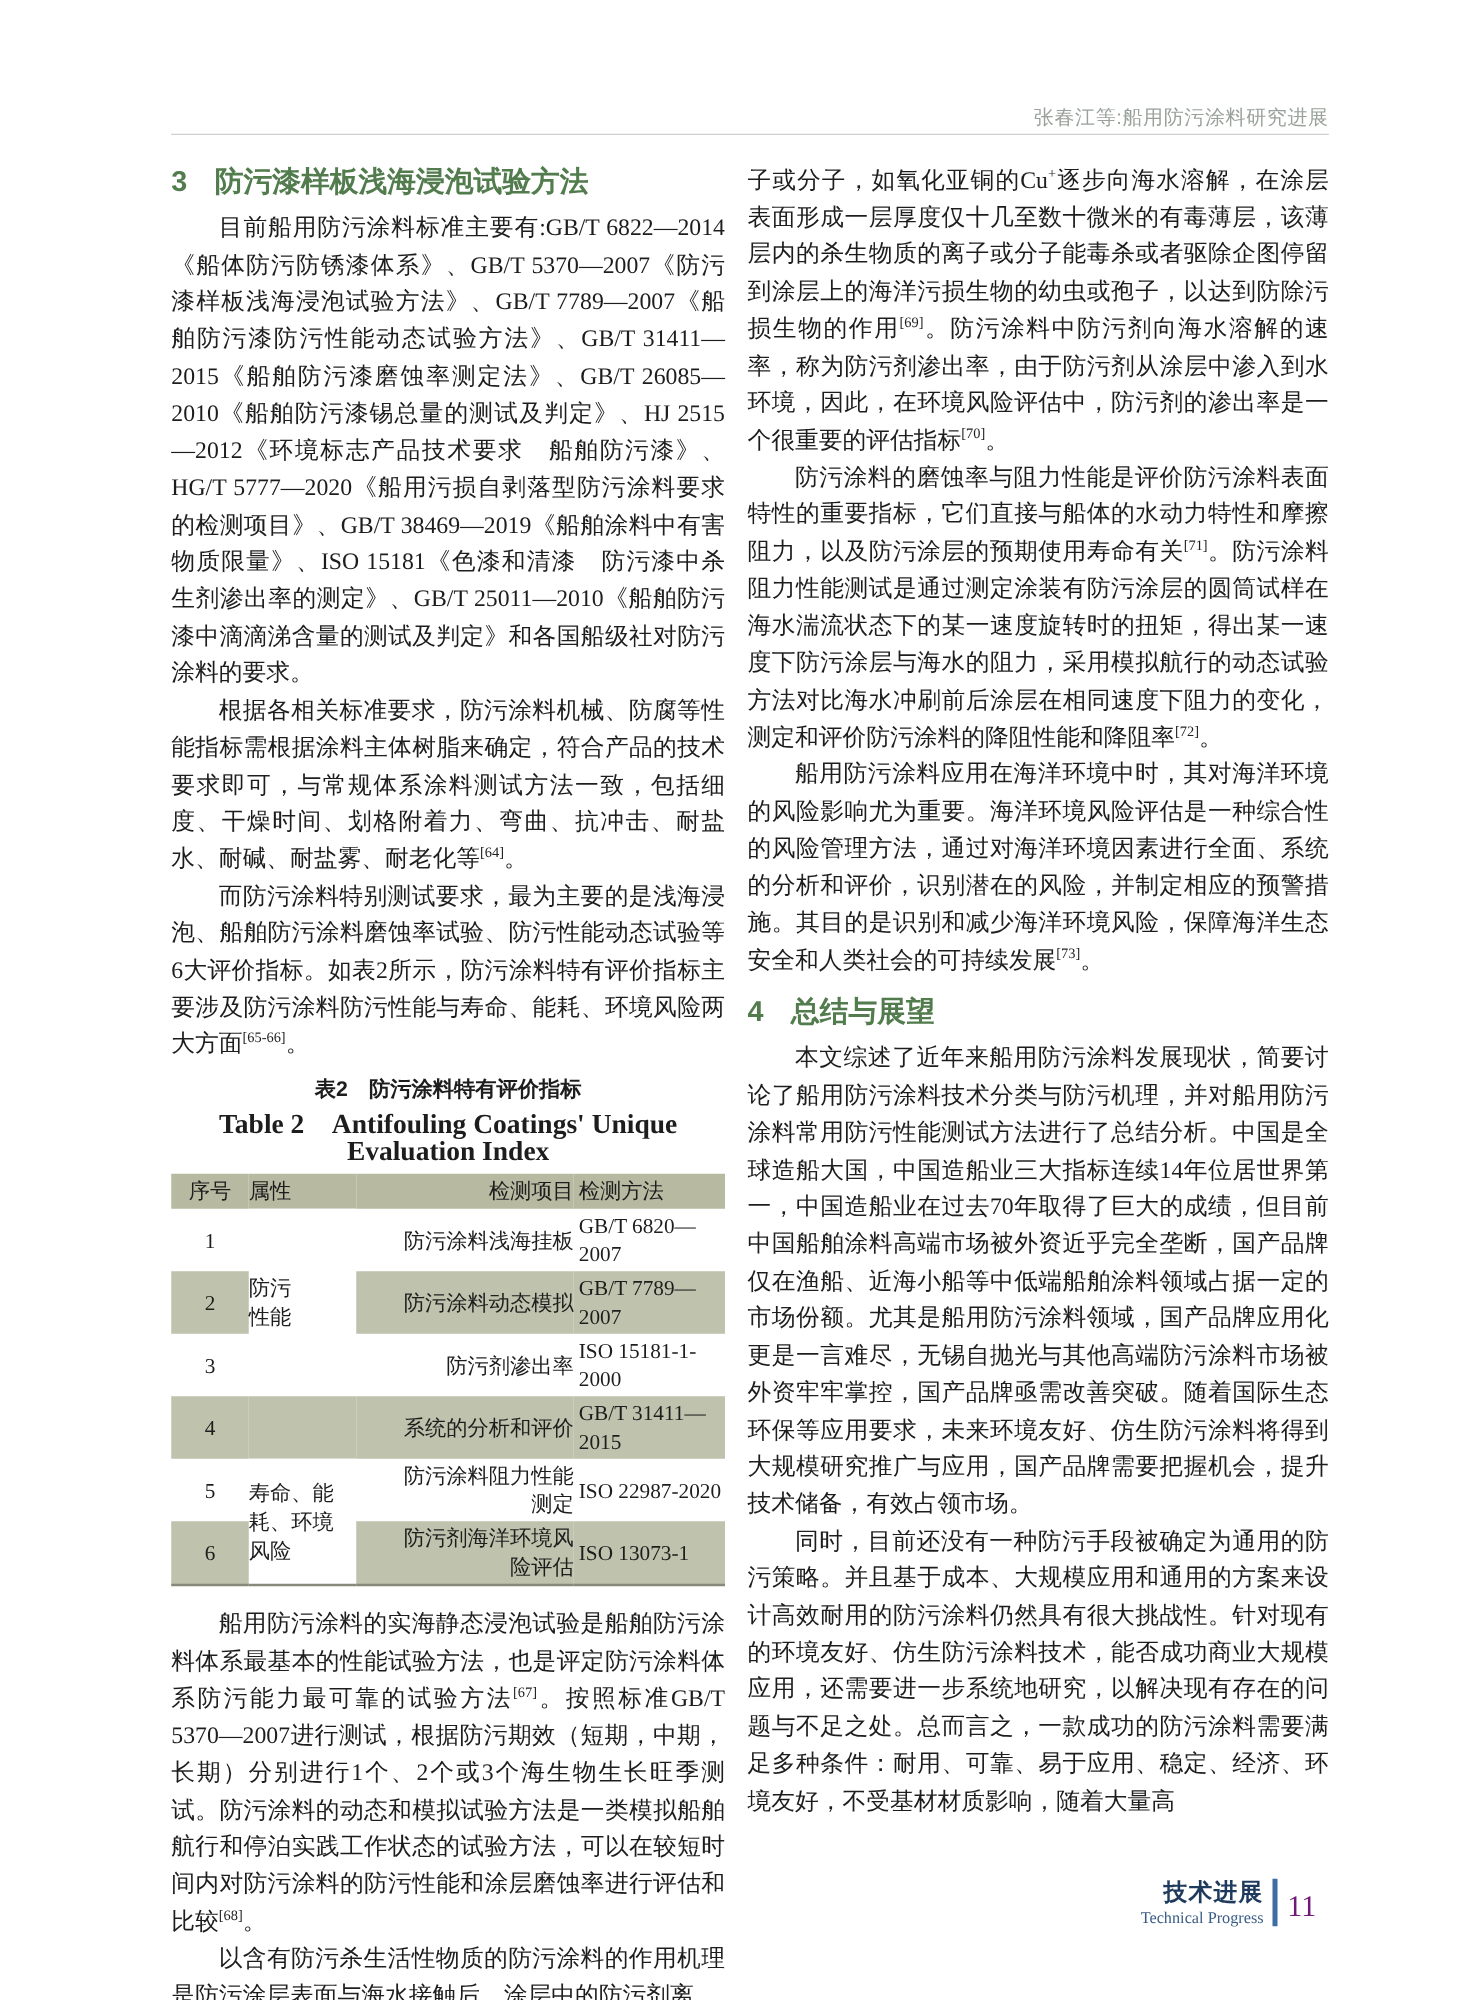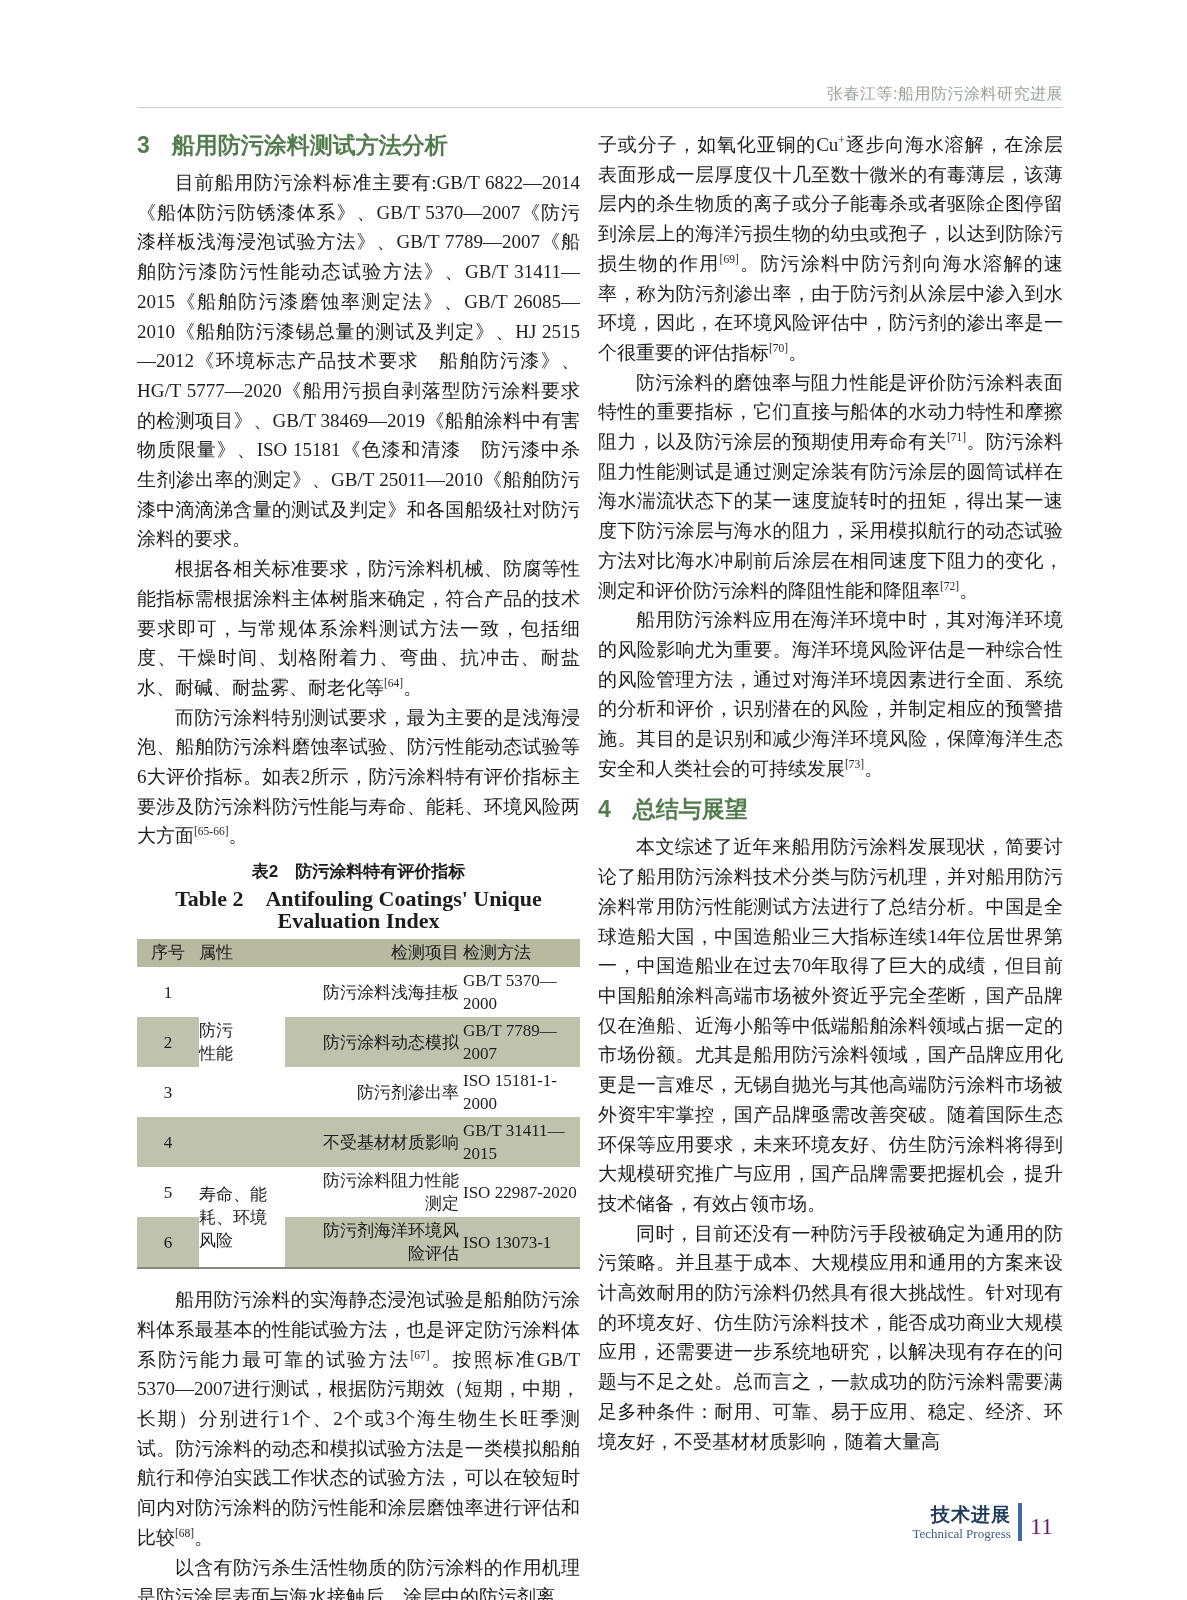--- a/index.html
+++ b/index.html
@@ -60,21 +60,21 @@
 <body>
 
 <div class="page">
 
   <div class="running-head">张春江等:船用防污涂料研究进展</div>
   <div class="head-rule"></div>
 
   <div class="columns">
 
     <div class="col-left">
-      <h2 class="sec-heading"><span class="sec-no">3</span><span>船用防污涂料测试方法分析</span></h2>
+      <h2 class="sec-heading"><span class="sec-no">3</span><span>防污漆样板浅海浸泡试验方法</span></h2>
 
       <p class="para indent"><span>目前船用防污涂料标准主要有:GB/T 6822—2014《船体防污防锈漆体系》、GB/T 5370—2007《防污漆样板浅海浸泡试验方法》、GB/T 7789—2007《船舶防污漆防污性能动态试验方法》、GB/T 31411—2015《船舶防污漆磨蚀率测定法》、GB/T 26085—2010《船舶防污漆锡总量的测试及判定》、HJ 2515—2012《环境标志产品技术要求　船舶防污漆》、HG/T 5777—2020《船用污损自剥落型防污涂料要求的检测项目》、GB/T 38469—2019《船舶涂料中有害物质限量》、ISO 15181《色漆和清漆　防污漆中杀生剂渗出率的测定》、GB/T 25011—2010《船舶防污漆中滴滴涕含量的测试及判定》和各国船级社对防污涂料的要求。</span></p>
 
       <p class="para indent"><span>根据各相关标准要求，防污涂料机械、防腐等性能指标需根据涂料主体树脂来确定，符合产品的技术要求即可，与常规体系涂料测试方法一致，包括细度、干燥时间、划格附着力、弯曲、抗冲击、耐盐水、耐碱、耐盐雾、耐老化等</span><sup class="ref">[64]</sup><span>。</span></p>
 
       <p class="para indent"><span>而防污涂料特别测试要求，最为主要的是浅海浸泡、船舶防污涂料磨蚀率试验、防污性能动态试验等6大评价指标。如表2所示，防污涂料特有评价指标主要涉及防污涂料防污性能与寿命、能耗、环境风险两大方面</span><sup class="ref">[65-66]</sup><span>。</span></p>
 
       <div class="t2wrap">
         <div class="tcap-zh">表2　防污涂料特有评价指标</div>
         <div class="tcap-en">Table 2　Antifouling Coatings' Unique Evaluation Index</div>
@@ -88,36 +88,36 @@
             </tr>
           </thead>
           <tbody>
             <tr>
               <td class="c-no">1</td>
               <td class="c-attr white" rowspan="3">
                   <span class="cell-line">防污</span>
                   <span class="cell-line">性能</span>
                 </td>
               <td class="c-item">防污涂料浅海挂板</td>
-              <td class="c-meth">GB/T 5370—2000</td>
+              <td class="c-meth">GB/T 6820—2007</td>
             </tr>
             <tr class="stripe">
               <td class="c-no">2</td>
               <td class="c-item">防污涂料动态模拟</td>
               <td class="c-meth">GB/T 7789—2007</td>
             </tr>
             <tr>
               <td class="c-no">3</td>
               <td class="c-item">防污剂渗出率</td>
               <td class="c-meth">ISO 15181-1-2000</td>
             </tr>
             <tr class="stripe">
               <td class="c-no">4</td>
               <td class="c-attr"></td>
-              <td class="c-item">不受基材材质影响</td>
+              <td class="c-item">系统的分析和评价</td>
               <td class="c-meth">GB/T 31411—2015</td>
             </tr>
             <tr>
               <td class="c-no">5</td>
               <td class="c-attr white" rowspan="2">
                   <span class="cell-line">寿命、能</span>
                   <span class="cell-line">耗、环境</span>
                   <span class="cell-line">风险</span>
                 </td>
               <td class="c-item">

